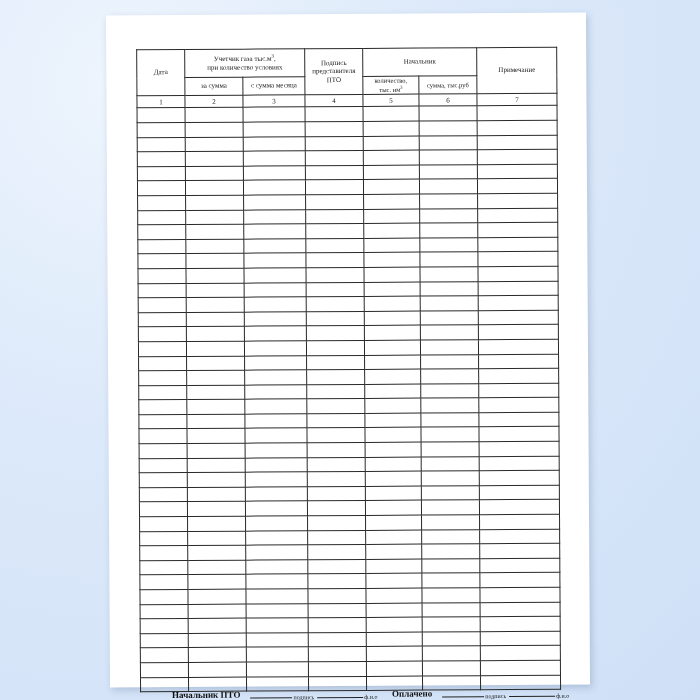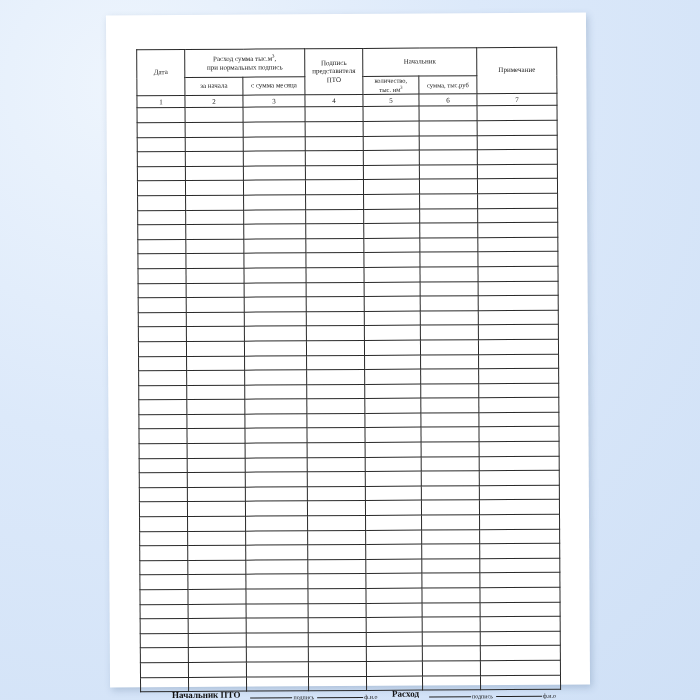--- a/index.html
+++ b/index.html
@@ -127,38 +127,38 @@
         <col style="width:56px">
         <col style="width:58px">
         <col style="width:80px">
       </colgroup>
       <thead>
         <tr>
           <th class="h-main" rowspan="2">
             <span class="hdr-txt">Дата</span>
           </th>
           <th class="h-main" colspan="2">
-            <span class="hdr-txt"><span>Расход сумма тыс.м</span><sup>3</sup><span>,</span></span>
-            <span class="hdr-txt">при нормальных подпись</span>
+            <span class="hdr-txt"><span>Учетчик газа тыс.м</span><sup>3</sup><span>,</span></span>
+            <span class="hdr-txt">при количество условиях</span>
           </th>
           <th class="h-main" rowspan="2">
             <span class="hdr-txt">Подпись</span>
             <span class="hdr-txt">представителя</span>
             <span class="hdr-txt">ПТО</span>
           </th>
           <th class="h-main" colspan="2">
             <span class="hdr-txt">Начальник</span>
           </th>
           <th class="h-main" rowspan="2">
             <span class="hdr-txt">Примечание</span>
           </th>
         </tr>
         <tr>
           <th class="h-sub">
-            <span class="hdr-txt">за начала</span>
+            <span class="hdr-txt">за сумма</span>
           </th>
           <th class="h-sub">
             <span class="hdr-txt">с сумма месяца</span>
           </th>
           <th class="h-sub">
             <span class="hdr-txt small">количество,</span>
             <span class="hdr-txt small"><span>тыс. нм</span><sup>3</sup></span>
           </th>
           <th class="h-sub">
             <span class="hdr-txt small">сумма, тыс.руб</span>
@@ -540,21 +540,21 @@
 
     <div id="footer">
       <div class="sig-group sig-left">
         <span class="sig-title">Начальник ПТО</span>
         <span class="sig-line w1"></span>
         <span class="sig-cap">подпись</span>
         <span class="sig-line w2"></span>
         <span class="sig-cap">ф.и.о</span>
       </div>
       <div class="sig-group sig-right">
-        <span class="sig-title">Расход</span>
+        <span class="sig-title">Оплачено</span>
         <span class="sig-line w1"></span>
         <span class="sig-cap">подпись</span>
         <span class="sig-line w2"></span>
         <span class="sig-cap">ф.и.о</span>
       </div>
     </div>
 
   </div>
 </div>
 

